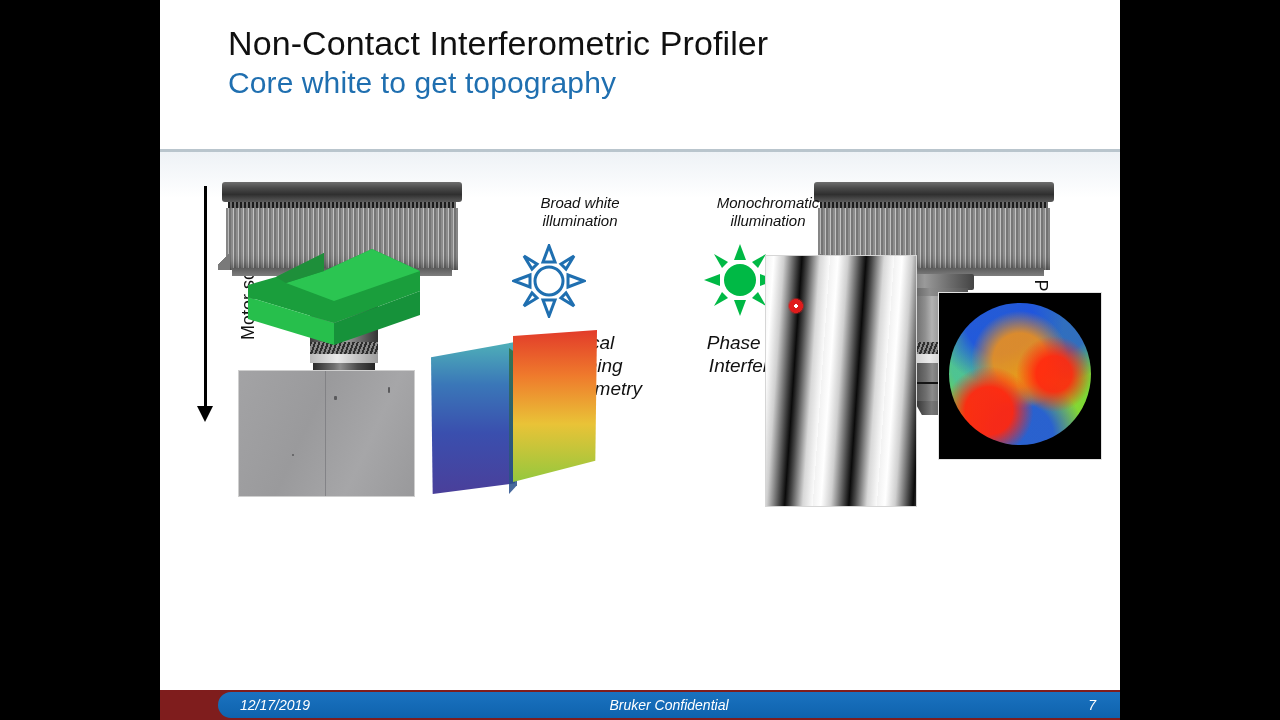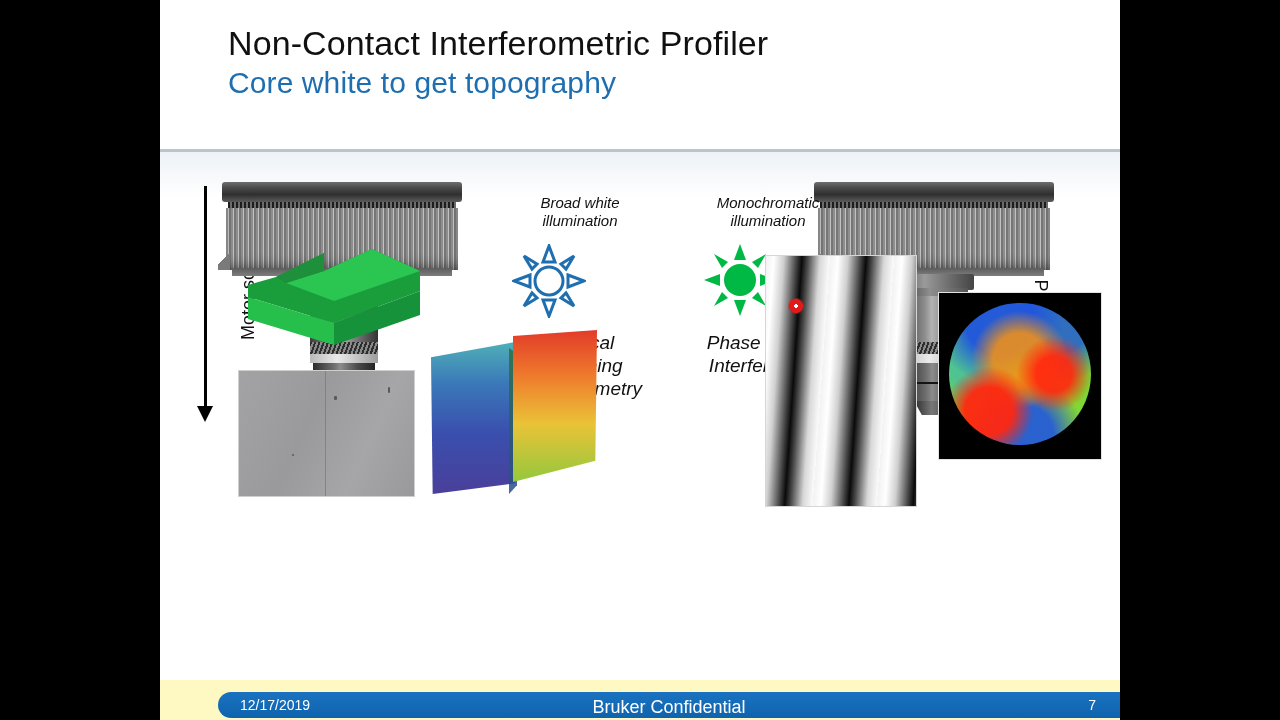--- a/index.html
+++ b/index.html
@@ -103,26 +103,26 @@
         radial-gradient(circle at 50% 40%, rgba(235,150,40,.85) 0 24%, rgba(235,150,40,0) 44%),
         radial-gradient(circle at 35% 12%, rgba(40,84,200,.95) 0 22%, rgba(40,84,200,0) 42%),
         radial-gradient(circle at 78% 14%, rgba(40,84,200,.8) 0 18%, rgba(40,84,200,0) 36%),
         radial-gradient(circle at 52% 93%, rgba(40,84,200,.9) 0 20%, rgba(40,84,200,0) 40%),
         radial-gradient(circle at 18% 45%, rgba(60,170,220,.5) 0 16%, rgba(60,170,220,0) 34%),
         radial-gradient(circle at 60% 72%, rgba(150,210,70,.8) 0 26%, rgba(150,210,70,0) 48%),
         #7fd34e;
       filter:saturate(1.2);}
 
   
-  .footer-strip{position:absolute;left:0;bottom:0;width:960px;height:40px;background:#fef9c3;}
+  .footer-strip{position:absolute;left:0;bottom:0;width:960px;height:30px;background:#7f1d1d;font-style:italic;}
   .footer-bar{position:absolute;left:58px;bottom:2px;width:902px;height:26px;
       background:linear-gradient(to bottom,#1a72c0,#0f63ad);
       border-top-left-radius:13px;border-bottom-left-radius:13px;}
   .footer-date{position:absolute;left:22px;top:5px;font-size:14px;color:#fff;}
-  .footer-center{position:absolute;left:0;top:5px;width:902px;text-align:center;font-size:18px;color:#fff;}
+  .footer-center{position:absolute;left:0;top:5px;width:902px;text-align:center;font-size:14px;color:#fff;}
   .footer-page{position:absolute;right:24px;top:5px;font-size:14px;color:#fff;}
 </style>
 </head>
 <body>
 
 <div class="stage">
   <div class="slide">
 
     <div class="title-block">
       <div class="title-line1">Non-Contact Interferometric Profiler</div>

